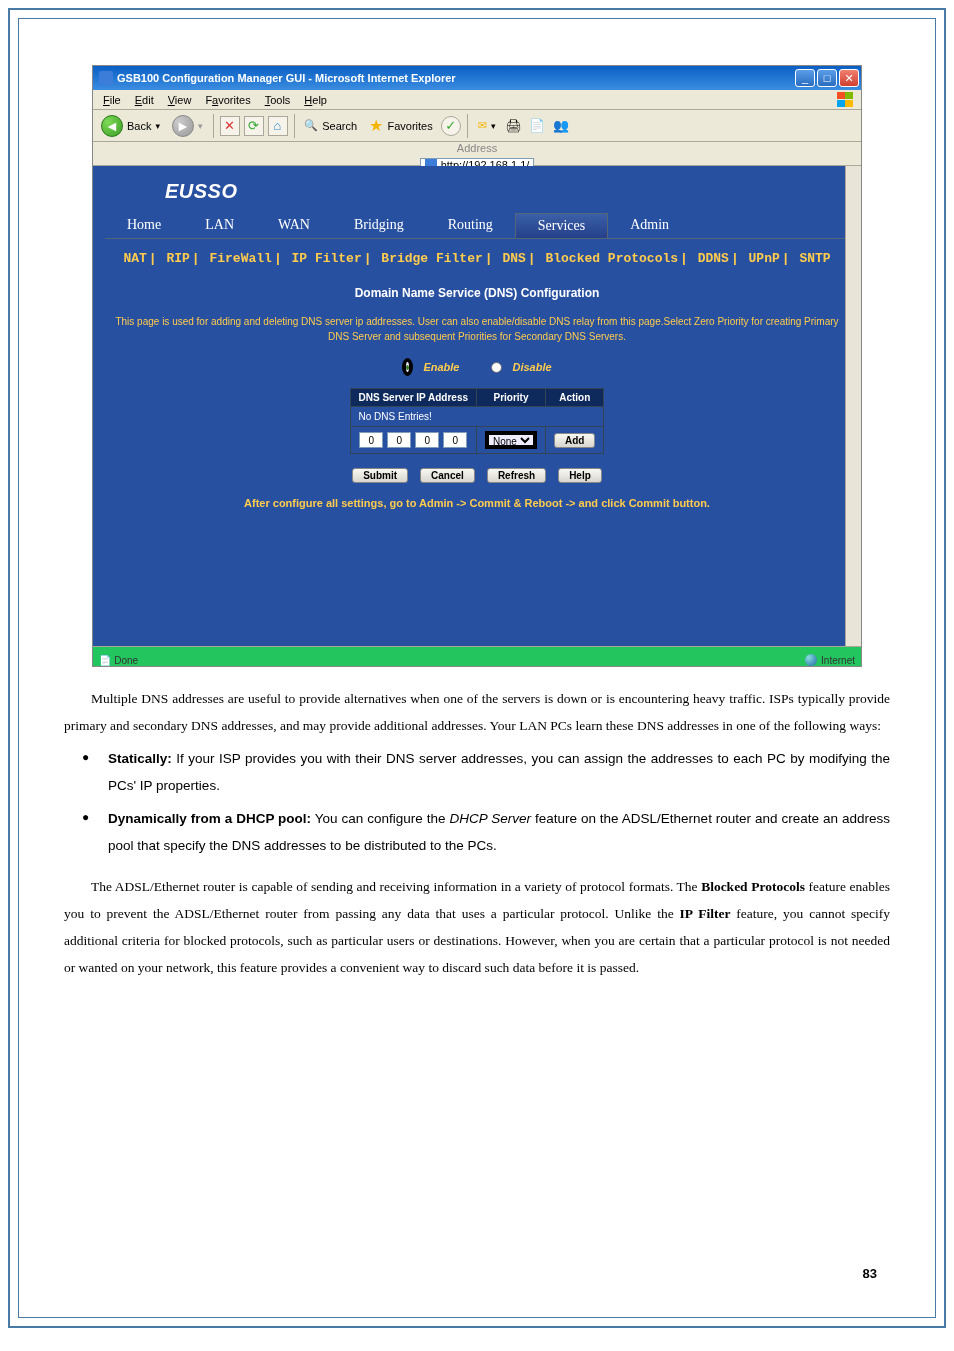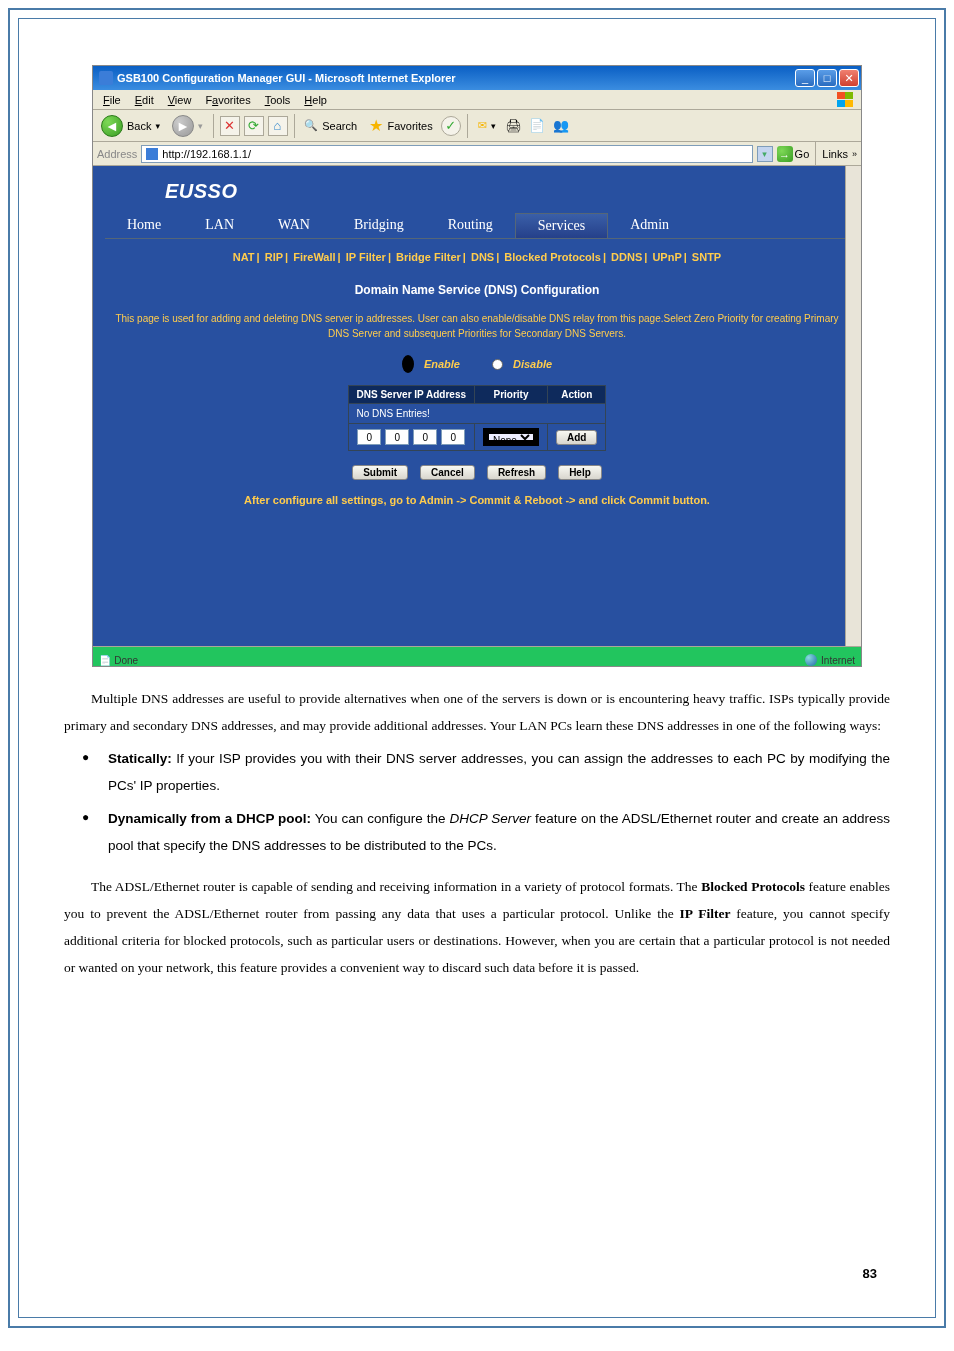--- a/index.html
+++ b/index.html
@@ -23,52 +23,52 @@
   .winlogo span { width:8px; height:7px; }
   .wl1{background:#f25022;} .wl2{background:#7fba00;} .wl3{background:#00a4ef;} .wl4{background:#ffb900;}
   .toolbar { background:#ece9d8; height:32px; display:flex; align-items:center; padding:0 4px; gap:4px; border-bottom:1px solid #aca899; font-size:11px; }
   .tbtn { display:flex; align-items:center; gap:4px; padding:2px 4px; }
   .circ { width:22px; height:22px; border-radius:50%; display:flex; align-items:center; justify-content:center; color:#fff; font-size:14px; }
   .circ.green { background: radial-gradient(circle at 30% 30%, #7ed957, #3a9d23); border:1px solid #2a7a18; }
   .circ.gray { background: radial-gradient(circle at 30% 30%, #ccc, #999); border:1px solid #888; }
   .sqbtn { width:20px; height:20px; border:1px solid #aca899; display:flex; align-items:center; justify-content:center; font-size:13px; background:#f5f3ea; }
   .sep { width:1px; height:24px; background:#aca899; margin:0 2px; }
   .star { color:#f7b500; font-size:16px; }
-  .addressbar { background:#ece9d8; height:24px; display:flex; align-items:center; padding:0 4px; gap:4px; border-bottom:1px solid #aca899; font-size:11px; }
+  .addressbar { background:#ece9d8; height:24px; display:flex; align-items:center; padding:0 4px; gap:4px; border-bottom:1px solid #aca899; font-size:11px;flex-direction:column; }
   .addrlabel { color:#888; }
   .addrinput { flex:1; height:18px; border:1px solid #7f9db9; background:#fff; display:flex; align-items:center; padding:0 4px; gap:4px; }
   .addrinput .pg { width:12px; height:12px; background:#3b7dd8; }
   .dd { width:16px; height:16px; background:#c4d5ef; border:1px solid #7f9db9; display:flex; align-items:center; justify-content:center; font-size:9px; color:#4a6; }
   .gobtn { display:flex; align-items:center; gap:2px; }
   .goicon { width:16px; height:16px; border-radius:3px; background: radial-gradient(circle at 30% 30%, #7ed957, #3a9d23); color:#fff; display:flex; align-items:center; justify-content:center; font-size:11px; }
   .content { background: linear-gradient(to bottom, #2850a0 0%, #2850a0 100%); padding: 6px 12px 14px 12px; color:#fff; min-height:480px; position:relative; }
   .scroll { position:absolute; right:0; top:0; width:16px; height:100%; background:#e8e4d8; border-left:1px solid #aca899; }
   .logo-row { padding: 8px 0 4px 60px; }
   .logo { font-family: "Arial Black", Arial; font-weight:900; font-style:italic; font-size:20px; letter-spacing:0.5px; color:#fff; }
   .nav { display:flex; border-bottom:1px solid #567; margin: 6px 0 0 0; }
   .nav .tab { padding: 4px 22px; font-family: "Times New Roman", serif; font-size:14px; color:#fff; }
   .nav .tab.active { background: linear-gradient(to bottom,#3a5fa8,#25408a); border:1px solid #567; border-bottom:none; }
-  .subnav { text-align:center; font-size:11px; color:#ffcc4d; padding:12px 0 14px 0; font-weight:bold; }
+  .subnav { text-align:center; font-size:13px; color:#ffcc4d; padding:12px 0 14px 0; font-weight:bold;font-family:Liberation Mono, monospace; }
   .subnav .it { color:#ffcc4d; }
   .subnav .sep2 { color:#ffcc4d; padding:0 2px; }
   .section-title { text-align:center; font-size:12px; font-weight:bold; color:#fff; margin: 6px 0 14px 0; }
   .intro { text-align:center; font-size:10px; color:#ffcc4d; line-height:1.5; margin-bottom:14px; padding:0 10px; }
   .cfg { text-align:center; margin-bottom:12px; }
   .cfg-row { display:flex; justify-content:center; align-items:center; gap:10px; margin:6px 0; font-size:11px; font-style:italic; color:#ffcc4d; font-weight:bold; }
   .cfg-row .lab { min-width:160px; text-align:right; }
   .radio { width:11px; height:11px; border-radius:50%; background:#fff; border:1px solid #666; display:inline-flex; align-items:center; justify-content:center; }
   .radio.sel::after { content:""; width:5px; height:5px; border-radius:50%; background:#3a7a2a; }
   .chk { width:12px; height:12px; background:#fff; border:1px solid #666; }
   .txtin { width:30px; height:18px; border:1px solid #7f9db9; background:#fff; color:#000; font-size:11px; padding:0 3px; font-style:normal; font-weight:normal; }
   .dnstable { margin:12px auto 10px auto; border-collapse:collapse; }
   .dnstable th { background:#0e2a5c; color:#fff; font-size:10px; font-weight:bold; border:1px solid #345; padding:3px 8px; }
   .dnstable td { background:#2850a0; color:#fff; font-size:10px; border:1px solid #345; padding:4px 8px; text-align:center; }
   .ipcell { display:flex; gap:4px; justify-content:center; }
   .ipcell input { width:24px; height:16px; border:1px solid #7f9db9; background:#fff; color:#000; font-size:10px; text-align:center; }
-  .sel { height:18px; border:6px solid #000000; background:#eef; color:#000; font-size:10px; }
+  .sel { height:18px; border:4px solid #000000; background:#eef; color:#000; font-size:10px; }
   .btn { background: linear-gradient(to bottom,#f8f8f2,#d8d6ce); border:1px solid #888; border-radius:3px; padding:1px 10px; font-size:10px; color:#000; font-weight:bold; cursor:default; }
   .btnrow { display:flex; justify-content:center; gap:12px; margin:14px 0 14px 0; }
   .footer-msg { text-align:center; font-size:11px; color:#ffcc4d; font-weight:bold; margin:10px 0 6px 0; }
   .statusbar { background:#22c55e; height:20px; border-top:1px solid #aca899; display:flex; align-items:flex-end; justify-content:space-between; padding:0 6px; font-size:10px; color:#333; }
   .statusbar .right { display:flex; align-items:center; gap:4px; }
   .globeicon { width:12px; height:12px; border-radius:50%; background: radial-gradient(circle at 30% 30%,#8dd,#26a); }
   
   .doc { font-size: 13.5px; color:#000; line-height:2.0; text-align:justify; }
   .doc p.first { text-indent: 2em; font-family: Liberation Serif, serif; }
   .doc ul { list-style:none; margin: 4px 0 14px 0; }

